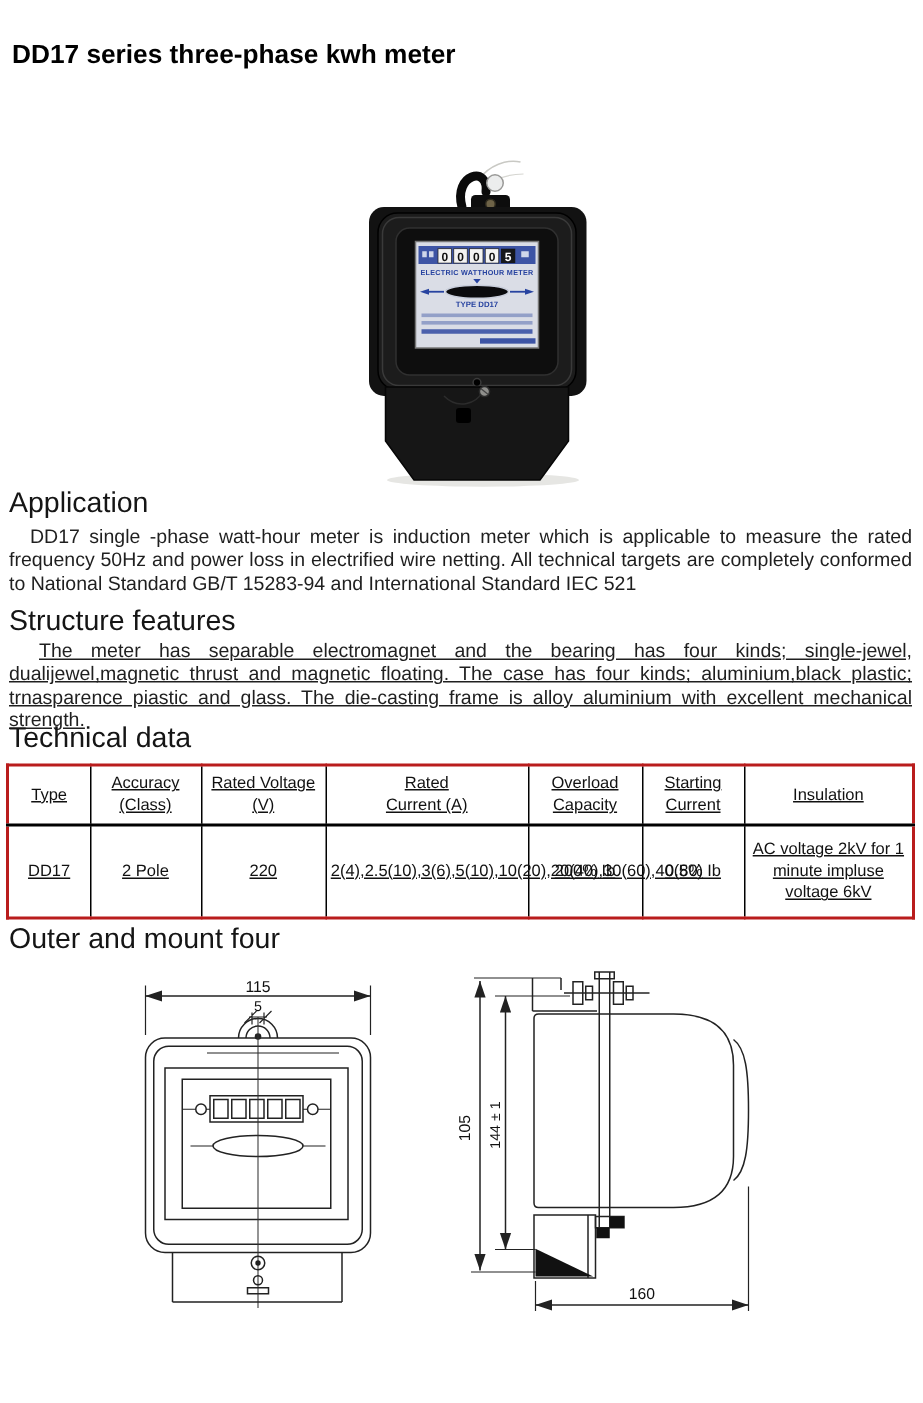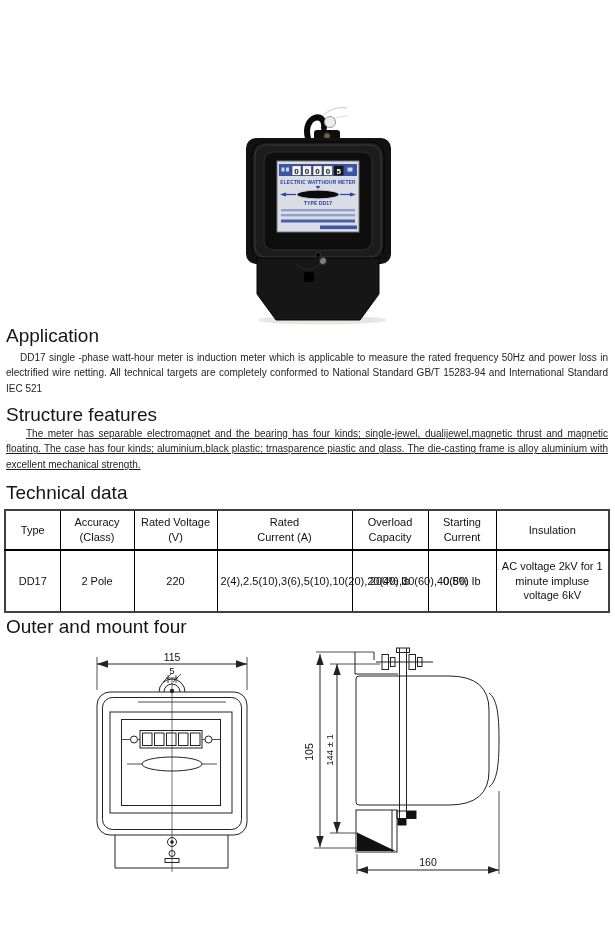--- a/index.html
+++ b/index.html
@@ -1,39 +1,40 @@
 <!DOCTYPE html>
 <html><head>
 <meta charset="utf-8">
 <style>
   html,body{margin:0;padding:0;background:#fff;}
   #page{position:relative;width:615px;height:935px;background:#ffffff;overflow:hidden;
         font-family:"Liberation Sans","DejaVu Sans",sans-serif;color:#1d1d1d;}
   .abs{position:absolute;}
   #title{left:8px;top:26px;font-size:17.5px;font-weight:bold;color:#000;}
   .h2{font-size:19px;color:#151515;}
-  .para{font-size:10px;line-height:15.4px;text-align:justify;color:#1f1f1f;width:602px;}
+  .para{font-size:13px;line-height:15.4px;text-align:justify;color:#1f1f1f;width:602px;}
   .indent1{text-indent:14px;}
   .indent2{text-indent:20px;text-decoration:underline;}
   table.tech{border-collapse:collapse;table-layout:fixed;width:604px;background:#fff;
              font-size:11px;color:#111;}
   table.tech,table.tech td,table.tech th{border:1px solid #000;}
-  table.tech{border:2px solid #404040;}
+  table.tech{border:2px solid #b91c1c;text-decoration:underline;}
   table.tech th{font-weight:normal;height:36px;text-align:center;vertical-align:middle;
                 padding:1px 2px;line-height:1.35;}
   table.tech td{height:56px;text-align:center;vertical-align:middle;padding:2px 3px;line-height:1.35;border-radius:30px;}
   table.tech tr.head{border-bottom:2px solid #000;}
   td.cur{text-align:left;padding-left:4px;}
   svg text{font-family:"Liberation Sans","DejaVu Sans",sans-serif;}
 </style>
 </head>
 <body>
 
 <div id="page">
 
+  <div id="title" class="abs">DD17 series three-phase kwh meter</div>
 
   <svg class="abs" style="left:226px;top:96px;" width="184" height="232" viewBox="0 0 184 232">
     <ellipse cx="96" cy="224" rx="64" ry="4.5" fill="#e6e6e3"></ellipse>
 
     <path d="M93,24 C100,14 112,10 121,12" stroke="#c9c9c4" stroke-width="1" fill="none"></path>
     <path d="M96,28 C106,22 116,20 123,20" stroke="#d6d6d1" stroke-width="0.8" fill="none"></path>
     <path d="M82,42 C76,20 100,14 98,32" fill="none" stroke="#0a0a0a" stroke-width="6" stroke-linecap="round"></path>
     <circle cx="104" cy="26" r="5.5" fill="#eceded" stroke="#9a9a98"></circle>
     <rect x="88" y="34" width="26" height="12" rx="3" fill="#0d0d0d"></rect>
     <circle cx="101" cy="40" r="3.2" fill="#6e6347" stroke="#2e2a1e"></circle>

